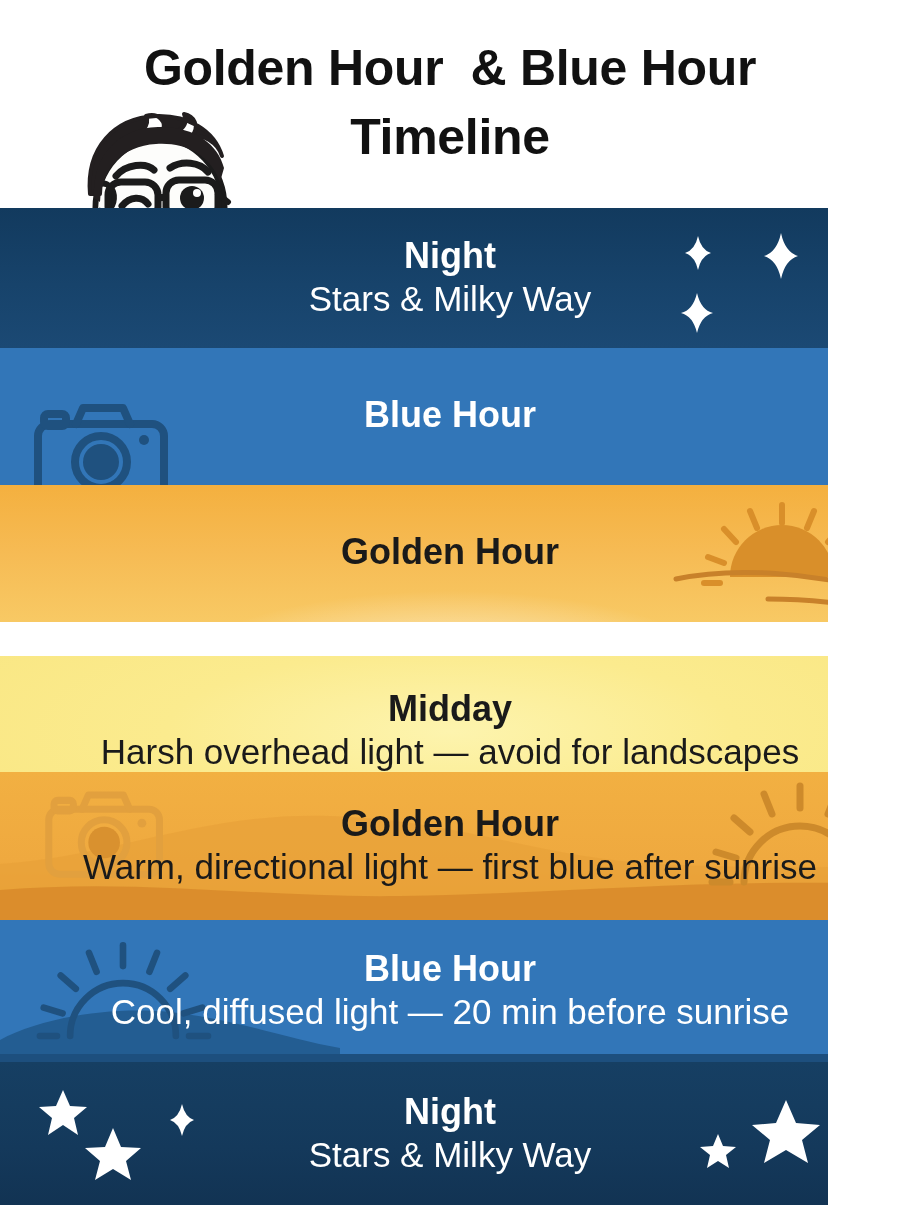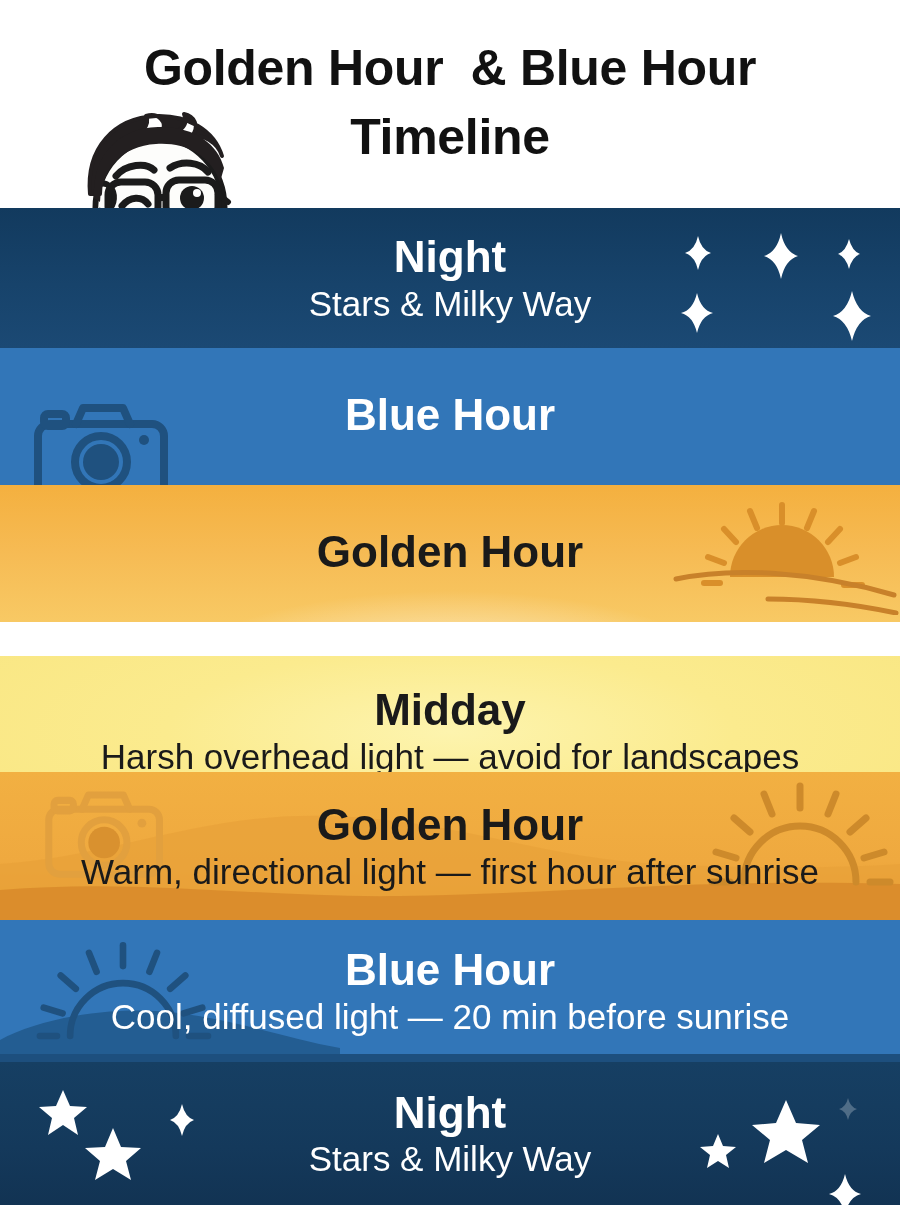--- a/index.html
+++ b/index.html
@@ -1,38 +1,38 @@
 <!DOCTYPE html>
 <html><head>
 <meta charset="utf-8">
 <style>
   html,body{margin:0;padding:0;background:#ffffff;}
   body{font-family:"Liberation Sans", sans-serif;}
   #poster{
-    position:relative;width:900px;height:1205px;overflow:hidden;background:#ffffff;
+    position:relative;width:828px;height:1205px;overflow:hidden;background:#ffffff;
   }
   
   #header{
     position:absolute;left:0;top:0;width:900px;height:208px;background:#ffffff;
     display:flex;align-items:flex-start;justify-content:center;
   }
   #title{
     margin:0;padding-top:34px;width:790px;text-align:center;
     font-size:50px;line-height:1.38;font-weight:bold;color:#111111;
     letter-spacing:-0.3px;white-space:pre-wrap;
   }
   
   .band{position:absolute;left:0;width:900px;overflow:hidden;}
   .band .deco{position:absolute;inset:0;pointer-events:none;}
   .band .txt{
     position:absolute;left:0;right:0;top:0;bottom:0;
     display:flex;flex-direction:column;align-items:center;justify-content:center;
     text-align:center;
   }
-  .band .hl{font-size:44px;font-weight:bold;line-height:1.08;margin:0 0 3px 0;}
+  .band .hl{font-size:36px;font-weight:bold;line-height:1.08;margin:0 0 3px 0;}
   .band .sub{font-size:35px;font-weight:normal;line-height:1.12;margin:0;}
   .light .hl,.light .sub{color:#ffffff;}
   .dark .hl,.dark .sub{color:#1a1a1a;}
 
   
   #band-night-top{top:208px;height:140px;background:linear-gradient(180deg,#123a5e 0%,#17436b 55%,#1b4974 100%);}
   #band-blue-top{top:348px;height:137px;background:#3276b8;}
   #band-golden-top{top:485px;height:137px;background:linear-gradient(180deg,#f4b03f 0%,#f6bb54 50%,#f8c964 100%);}
   #band-midday{top:656px;height:150px;background:radial-gradient(ellipse 70% 120% at 50% 50%,#fdf4ae 0%,#fbeb8e 45%,#f9e681 100%);}
   #band-golden-bot{top:772px;height:148px;background:linear-gradient(180deg,#f2b042 0%,#efa93f 60%,#e89a2e 100%);}
@@ -195,21 +195,21 @@
           <path d="M166 44 L150 58"></path>
           <path d="M16 78 L36 84"></path>
           <path d="M184 78 L164 84"></path>
           <path d="M12 108 L30 108"></path>
           <path d="M170 108 L190 108"></path>
         </g>
       </svg>
     </div>
     <div class="txt">
       <div class="hl">Golden Hour</div>
-      <div class="sub">Warm, directional light — first hour after sunrise</div>
+      <div class="sub">Warm, directional light — first blue after sunrise</div>
     </div>
   </div>
 
   <div class="band light" id="band-blue-bot">
     <div class="deco">
       <svg class="hills" width="900" height="142" viewBox="0 0 900 142" preserveAspectRatio="none" xmlns="http://www.w3.org/2000/svg">
         <path d="M0 120 C40 98 110 86 170 92 C240 100 290 120 340 128 L340 142 L0 142 Z" fill="#235d92"></path>
         <path d="M0 134 L900 134 L900 142 L0 142 Z" fill="#1d4f7e"></path>
       </svg>
       <svg class="icon" style="left:28px;top:14px;" width="190" height="118" viewBox="0 0 200 125" xmlns="http://www.w3.org/2000/svg">

